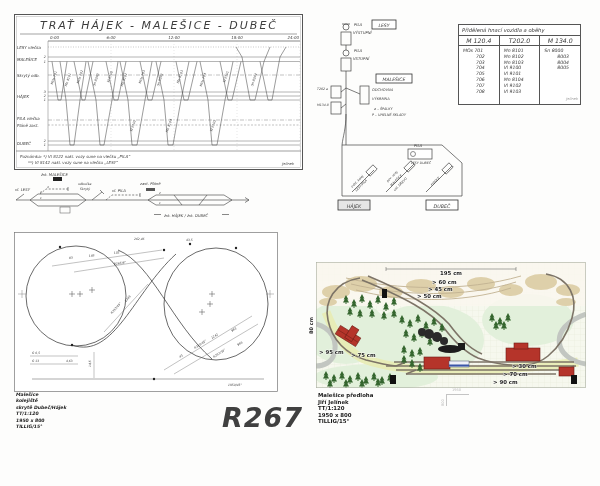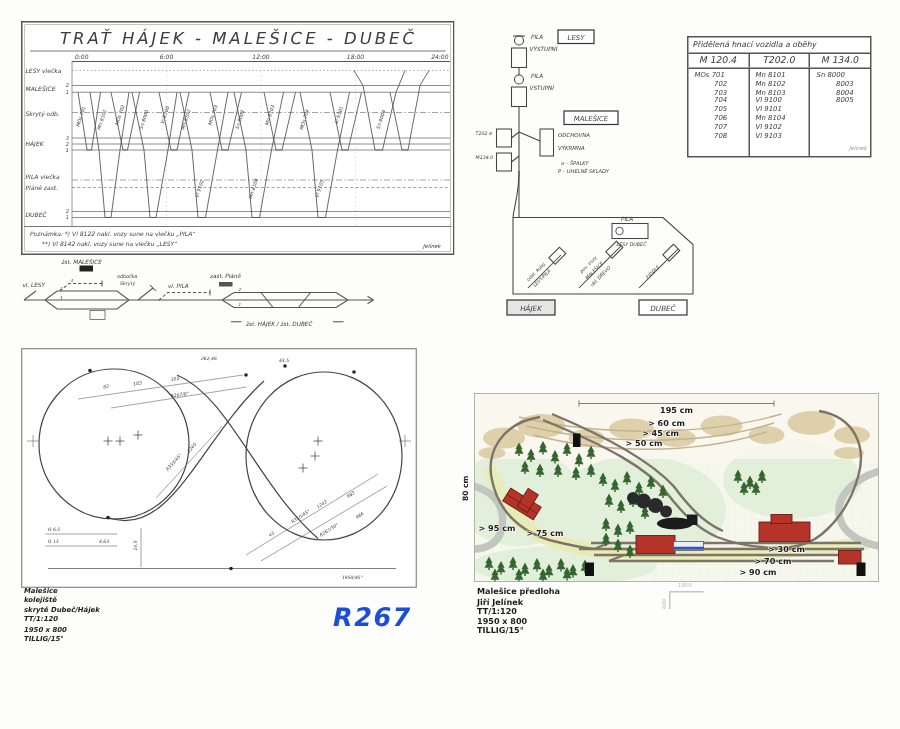--- a/index.html
+++ b/index.html
@@ -6,22 +6,22 @@
   body{width:600px;height:486px;position:relative;background:#fdfdfc;overflow:hidden;
        font-family:"DejaVu Sans",sans-serif;}
   .abs{position:absolute;}
   svg text{font-family:"DejaVu Sans",sans-serif;font-style:italic;fill:#3d3d3d;}
   svg text.meas{font-style:normal;font-weight:bold;fill:#1d1d1d;
        paint-order:stroke;stroke:rgba(255,255,255,.75);stroke-width:.9px;}
   .infoL{left:16px;top:392px;font-size:4.6px;font-weight:bold;font-style:italic;
        color:#222;line-height:6.4px;white-space:nowrap;}
   .infoR{left:318px;top:392px;font-size:5.4px;font-weight:bold;color:#1b1b1b;
        line-height:6.6px;white-space:nowrap;}
-  .r267{left:222px;top:402px;font-size:17px;font-weight:800;font-style:italic;
-       color:#1d4ed8;letter-spacing:1px;}
+  .r267{left:222px;top:402px;font-size:27px;font-weight:800;font-style:italic;
+       color:#404040;letter-spacing:1px;}
   .dim-sketch{color:#b9b9b9;font-size:3.6px;}
   .tbl{position:absolute;left:142px;top:10px;width:121px;border:1px solid #555;
        background:#fff;font-style:italic;color:#3a3a3a;}
   .tbl-title{font-size:5.2px;padding:2px 3px;border-bottom:1px solid #555;}
   .tbl-head{display:flex;border-bottom:1px solid #555;}
   .tbl-head span{flex:1;text-align:center;font-size:6.2px;padding:1px 0;
        border-right:1px solid #555;}
   .tbl-head span:last-child{border-right:none;}
   .tbl-body{display:flex;min-height:58px;}
   .tbl-col{flex:1;font-size:4.6px;line-height:5.8px;padding:2px 0 2px 4px;

